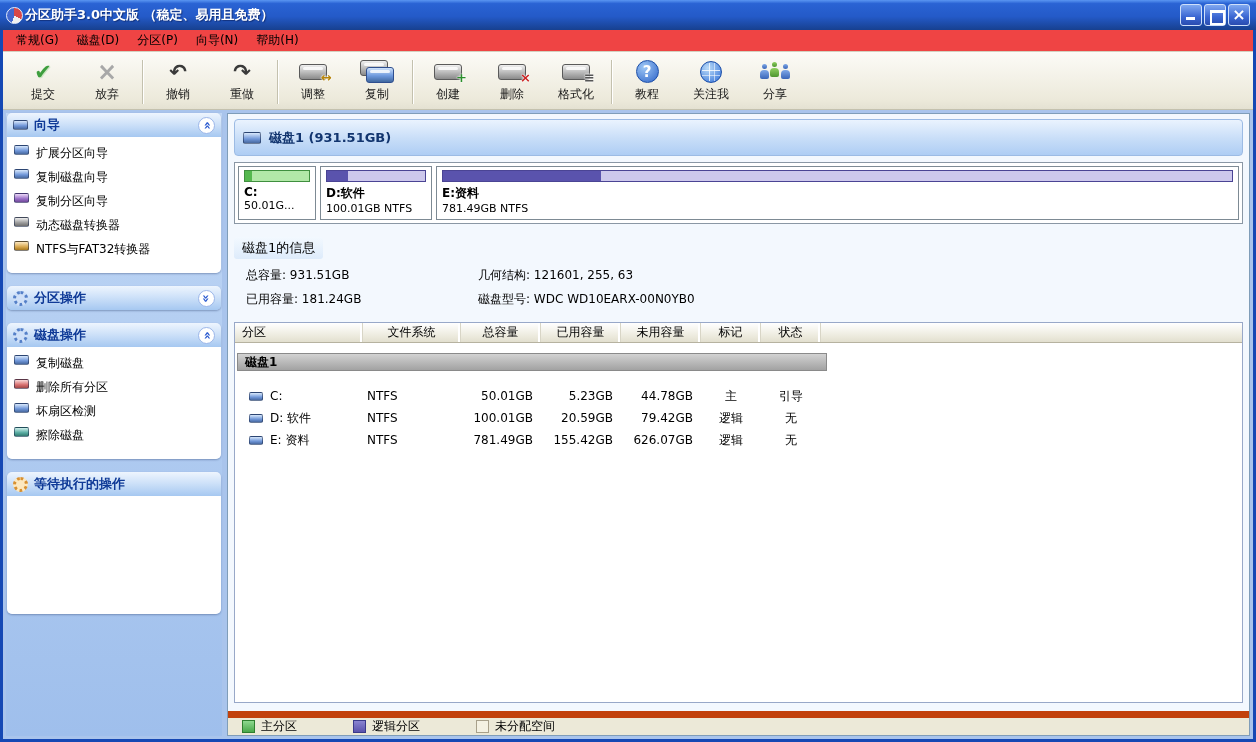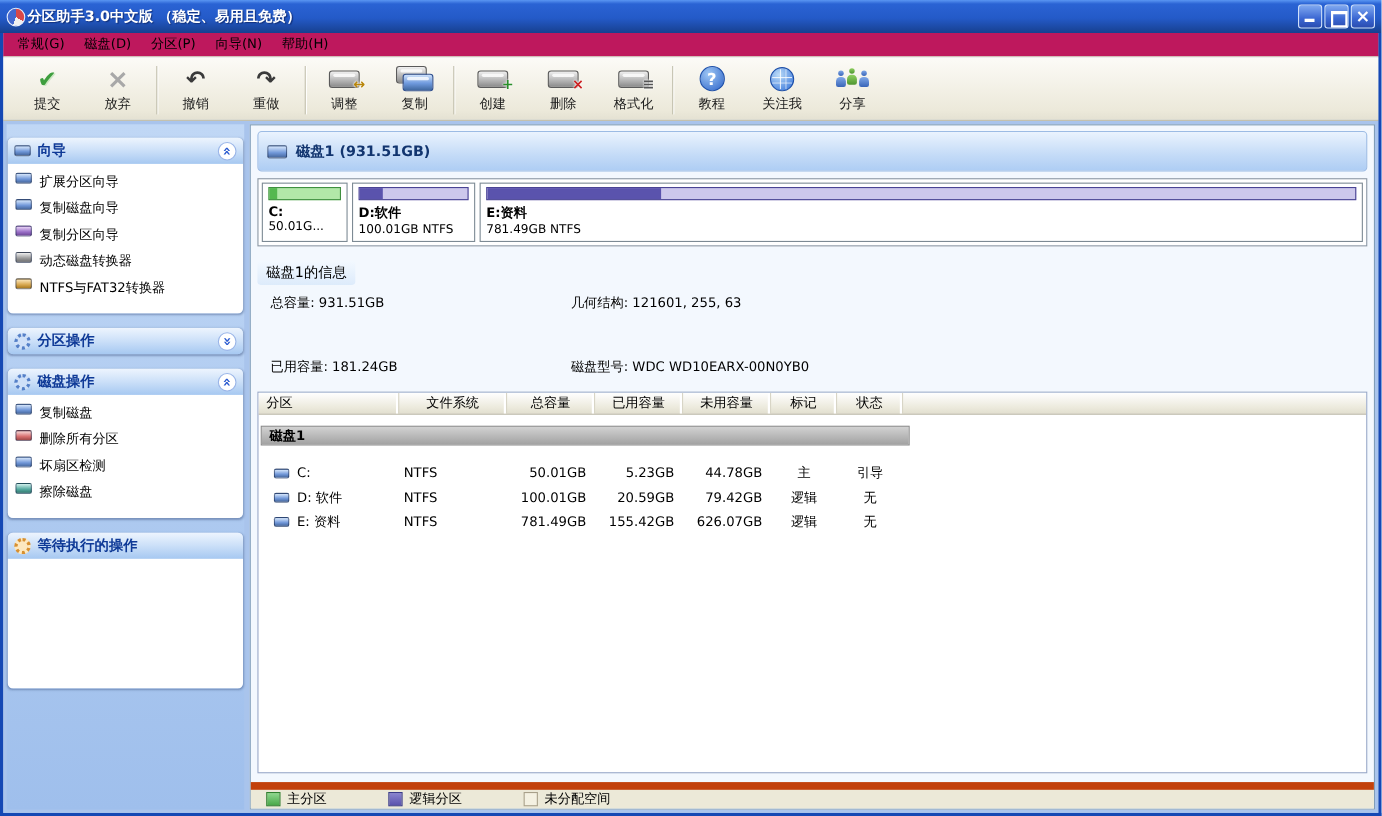--- a/index.html
+++ b/index.html
@@ -21,21 +21,21 @@
   .glyph-max::after { content: ""; position: absolute; left: 5px; top: 5px; width: 11px; height: 10px;
     border: 2px solid #fff; border-top-width: 3px; }
   .glyph-close::after { content: "\00D7"; position: absolute; left: 0; top: 0; width: 20px; height: 20px;
     color: #fff; font-size: 16px; font-weight: bold; line-height: 20px; text-align: center; }
 
   .frame { flex: 1; min-height: 0; display: flex; flex-direction: column;
     border-left: 3px solid #1548b4; border-right: 3px solid #1548b4; border-bottom: 3px solid #1548b4;
     background: #a9c4ec; }
 
   
-  .menubar { flex: 0 0 22px; background: #be185d; border-bottom: 1px solid #d4d0c0;
+  .menubar { flex: 0 0 22px; background: #ef4444; border-bottom: 1px solid #d4d0c0;
     display: flex; align-items: center; padding-left: 4px; }
   .menu-item { padding: 2px 9px; cursor: default; }
 
   
   .toolbar { flex: 0 0 58px; background: linear-gradient(180deg, #fcfbf7 0%, #ece9da 85%, #e4e1d2 100%);
     border-bottom: 1px solid #c4c1ae; display: flex; align-items: flex-start; padding: 3px 4px 0 8px; }
   .tbtn { width: 64px; height: 50px; display: flex; flex-direction: column; align-items: center;
     gap: 1px; padding-top: 3px; border-radius: 3px; }
   .ticon { height: 27px; display: flex; align-items: center; justify-content: center; position: relative; }
   .tlabel { font-size: 12px; color: #1a1a1a; white-space: nowrap; }
@@ -75,21 +75,21 @@
   .pp::before { content: ""; position: absolute; left: 2px; top: 0; width: 5px; height: 5px; border-radius: 50%; background: inherit; background-image: none; }
   .pp::after { content: ""; position: absolute; left: 0; top: 6px; width: 9px; height: 9px; border-radius: 4px 4px 2px 2px; }
   .pp.blue1 { left: 0; top: 2px; } .pp.blue2 { right: 0; top: 2px; } .pp.green { left: 10px; top: 0; }
   .pp.blue1::before, .pp.blue1::after, .pp.blue2::before, .pp.blue2::after { background: linear-gradient(180deg, #7fa8e8, #3a66b8); }
   .pp.green::before, .pp.green::after { background: linear-gradient(180deg, #8fd05f, #4e9530); }
 
   
   .content { flex: 1; min-height: 0; display: flex; gap: 5px; padding: 3px; background: #a9c4ec; }
 
   
-  .sidebar { flex: 0 0 216px; display: flex; flex-direction: column; gap: 13px; padding: 12px 1px;
+  .sidebar { flex: 0 0 216px; display: flex; flex-direction: column; gap: 13px; padding: 0 1px;
     background: linear-gradient(180deg, #c0d7f5 0%, #9fbfec 100%); }
   .panel { border-radius: 5px; overflow: hidden; box-shadow: 0 1px 2px rgba(20,40,90,.35); }
   .panel-header { height: 24px; display: flex; align-items: center; gap: 6px; padding: 0 6px;
     background: linear-gradient(180deg, #eef5fe 0%, #cfe2f9 45%, #a6c8f1 100%);
     color: #0f3a97; font-weight: bold; font-size: 13px; cursor: pointer; }
   .chev { margin-left: auto; width: 17px; height: 17px; border-radius: 50%; background: #fff;
     border: 1px solid #9ab5e8; color: #2a5ad0; display: flex; align-items: center; justify-content: center; }
   .chev::after { content: "\00BB"; font-size: 13px; font-weight: bold; line-height: 1; transform: rotate(-90deg); }
   .chev.down::after { transform: rotate(90deg); }
   .panel-body { background: #fff; padding: 8px 7px; }
@@ -124,21 +124,21 @@
   .fill { position: absolute; left: 0; top: 0; bottom: 0; }
   .bar.primary .fill { background: #55b84f; }
   .bar.logical .fill { background: #5a53ad; }
   .w10 { width: 10.5%; } .w21 { width: 21%; } .w20 { width: 20%; }
   .pbox .l1 { font-weight: bold; font-size: 12px; margin-top: 3px; white-space: nowrap; }
   .pbox .l2 { font-size: 11px; white-space: nowrap; }
 
   .dinfo { margin: 13px 6px 0; }
   .dinfo-title { display: inline-block; font-weight: normal; font-size: 13px; padding: 2px 8px;
     background: linear-gradient(180deg, #f3f9ff, #ddebfb); border-radius: 3px; }
-  .dinfo-grid { display: grid; grid-template-columns: 232px 1fr; row-gap: 7px; padding: 8px 12px 2px; gap: 41px; }
+  .dinfo-grid { display: grid; grid-template-columns: 232px 1fr; row-gap: 7px; padding: 8px 12px 2px; }
 
   .ptable { margin: 12px 6px 8px; flex: 1; min-height: 0; border: 1px solid #98a8c8; background: #fff;
     display: flex; flex-direction: column; overflow: hidden; }
   .thead { flex: 0 0 20px; display: flex; background: linear-gradient(180deg, #ffffff 0%, #eceadd 70%, #e2dfcf 100%);
     border-bottom: 1px solid #b6b2a0; }
   .th { display: flex; align-items: center; justify-content: center; border-right: 1px solid #d8d5c6;
     box-shadow: inset -2px 0 0 #fff; cursor: default; }
   .c-part { flex: 0 0 128px; } .c-fs { flex: 0 0 98px; } .c-total { flex: 0 0 80px; }
   .c-used { flex: 0 0 80px; } .c-free { flex: 0 0 80px; } .c-mark { flex: 0 0 60px; } .c-status { flex: 0 0 60px; }
   .th.c-part { justify-content: flex-start; padding-left: 7px; }

